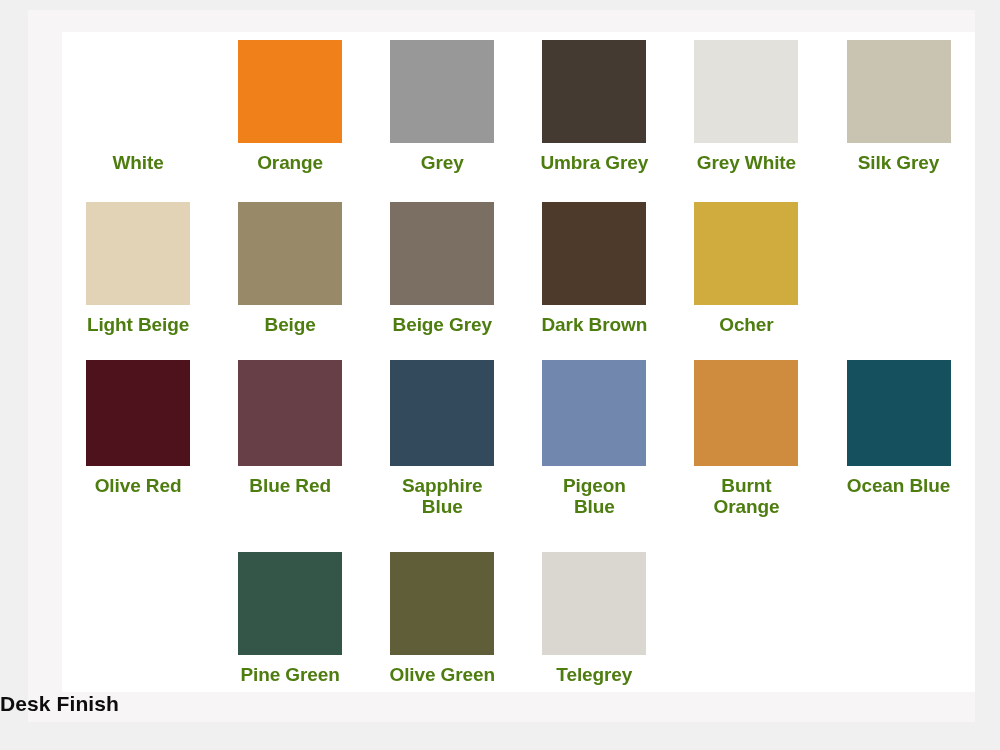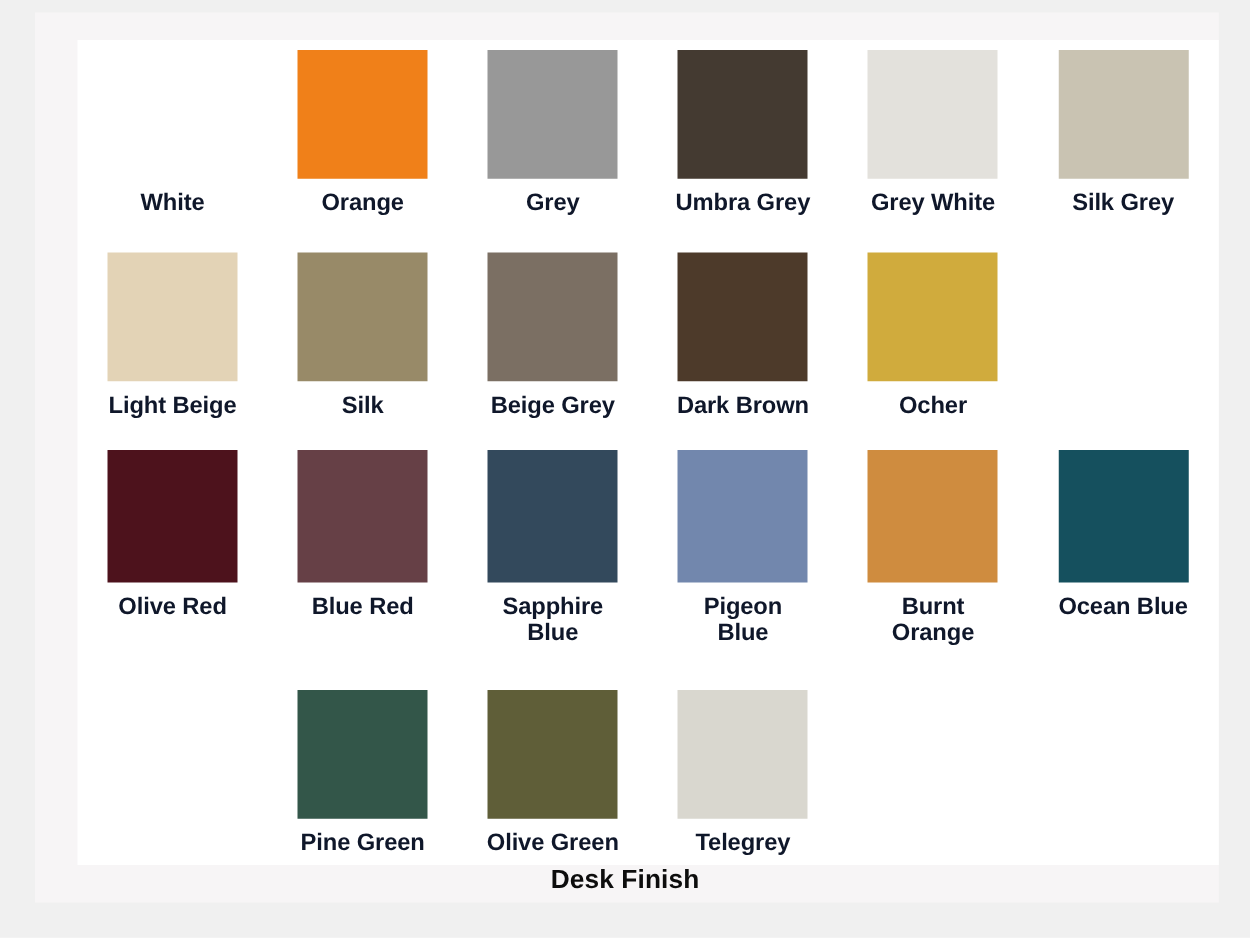--- a/index.html
+++ b/index.html
@@ -83,34 +83,33 @@
 
   .swatch-row[data-row="0"] .swatch-chip { height: 103px; margin-top: 8px; }
   .swatch-row[data-row="1"] .swatch-chip { height: 103px; margin-top: 6px; }
   .swatch-row[data-row="2"] .swatch-chip { height: 106px; margin-top: 6px; }
   .swatch-row[data-row="3"] .swatch-chip { height: 103px; margin-top: 4px; }
 
   .swatch-label {
     margin-top: 9px;
     font-size: 19px;
     font-weight: bold;
-    color: #0f172a;
+    color: #4d7c0f;
     text-align: center;
     line-height: 1.12;
     letter-spacing: -0.1px;
     white-space: pre-line;
     font-family: "Liberation Sans", sans-serif;
   }
 
   #chart-title {
     position: absolute;
     left: 0;
     top: 692px;
     width: 1000px;
-    text-align: center;
     font-size: 21px;
     font-weight: bold;
     color: #0d0d0d;
     font-family: "Liberation Sans", sans-serif;
     letter-spacing: 0.1px;
   }
 </style>
 </head>
 <body>
 
@@ -144,21 +143,21 @@
               <div class="swatch-label">Silk Grey</div>
             </div>
           </div>
           <div class="swatch-row" data-row="1">
             <div class="swatch-cell">
               <div class="swatch-chip" title="Light Beige" style="background-color: rgb(227, 211, 182);"></div>
               <div class="swatch-label">Light Beige</div>
             </div>
             <div class="swatch-cell">
               <div class="swatch-chip" title="Beige" style="background-color: rgb(152, 138, 104);"></div>
-              <div class="swatch-label">Silk</div>
+              <div class="swatch-label">Beige</div>
             </div>
             <div class="swatch-cell">
               <div class="swatch-chip" title="Beige Grey" style="background-color: rgb(123, 111, 99);"></div>
               <div class="swatch-label">Beige Grey</div>
             </div>
             <div class="swatch-cell">
               <div class="swatch-chip" title="Dark Brown" style="background-color: rgb(77, 58, 42);"></div>
               <div class="swatch-label">Dark Brown</div>
             </div>
             <div class="swatch-cell">

